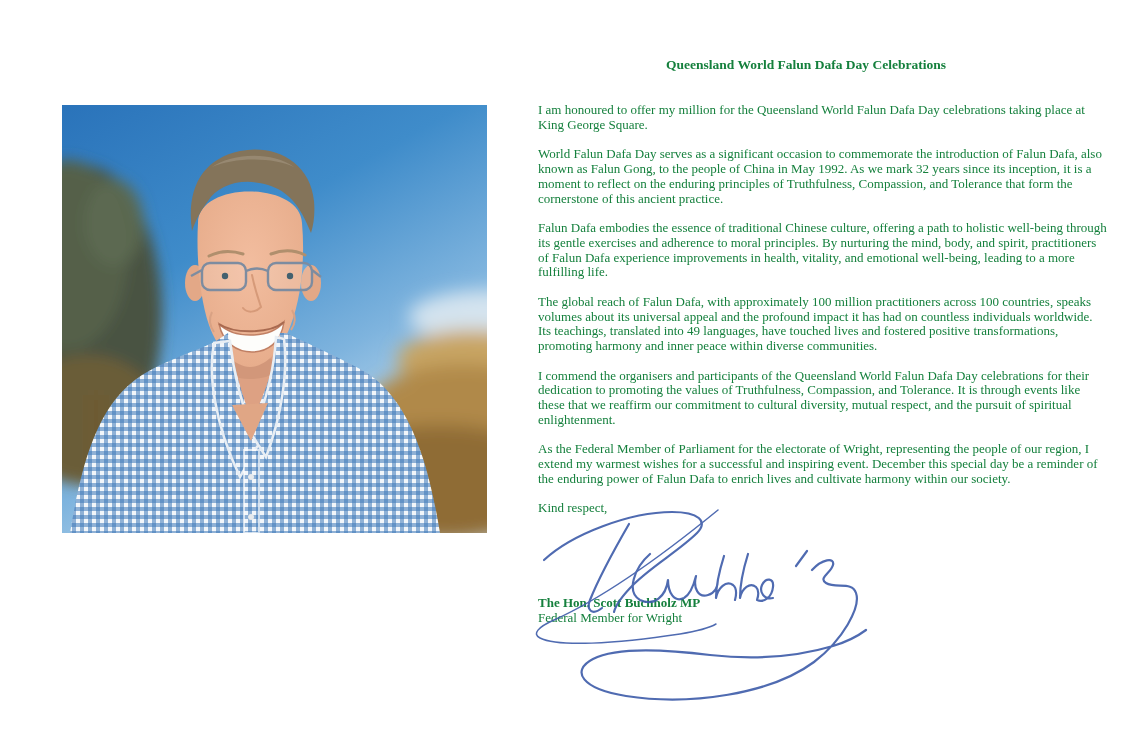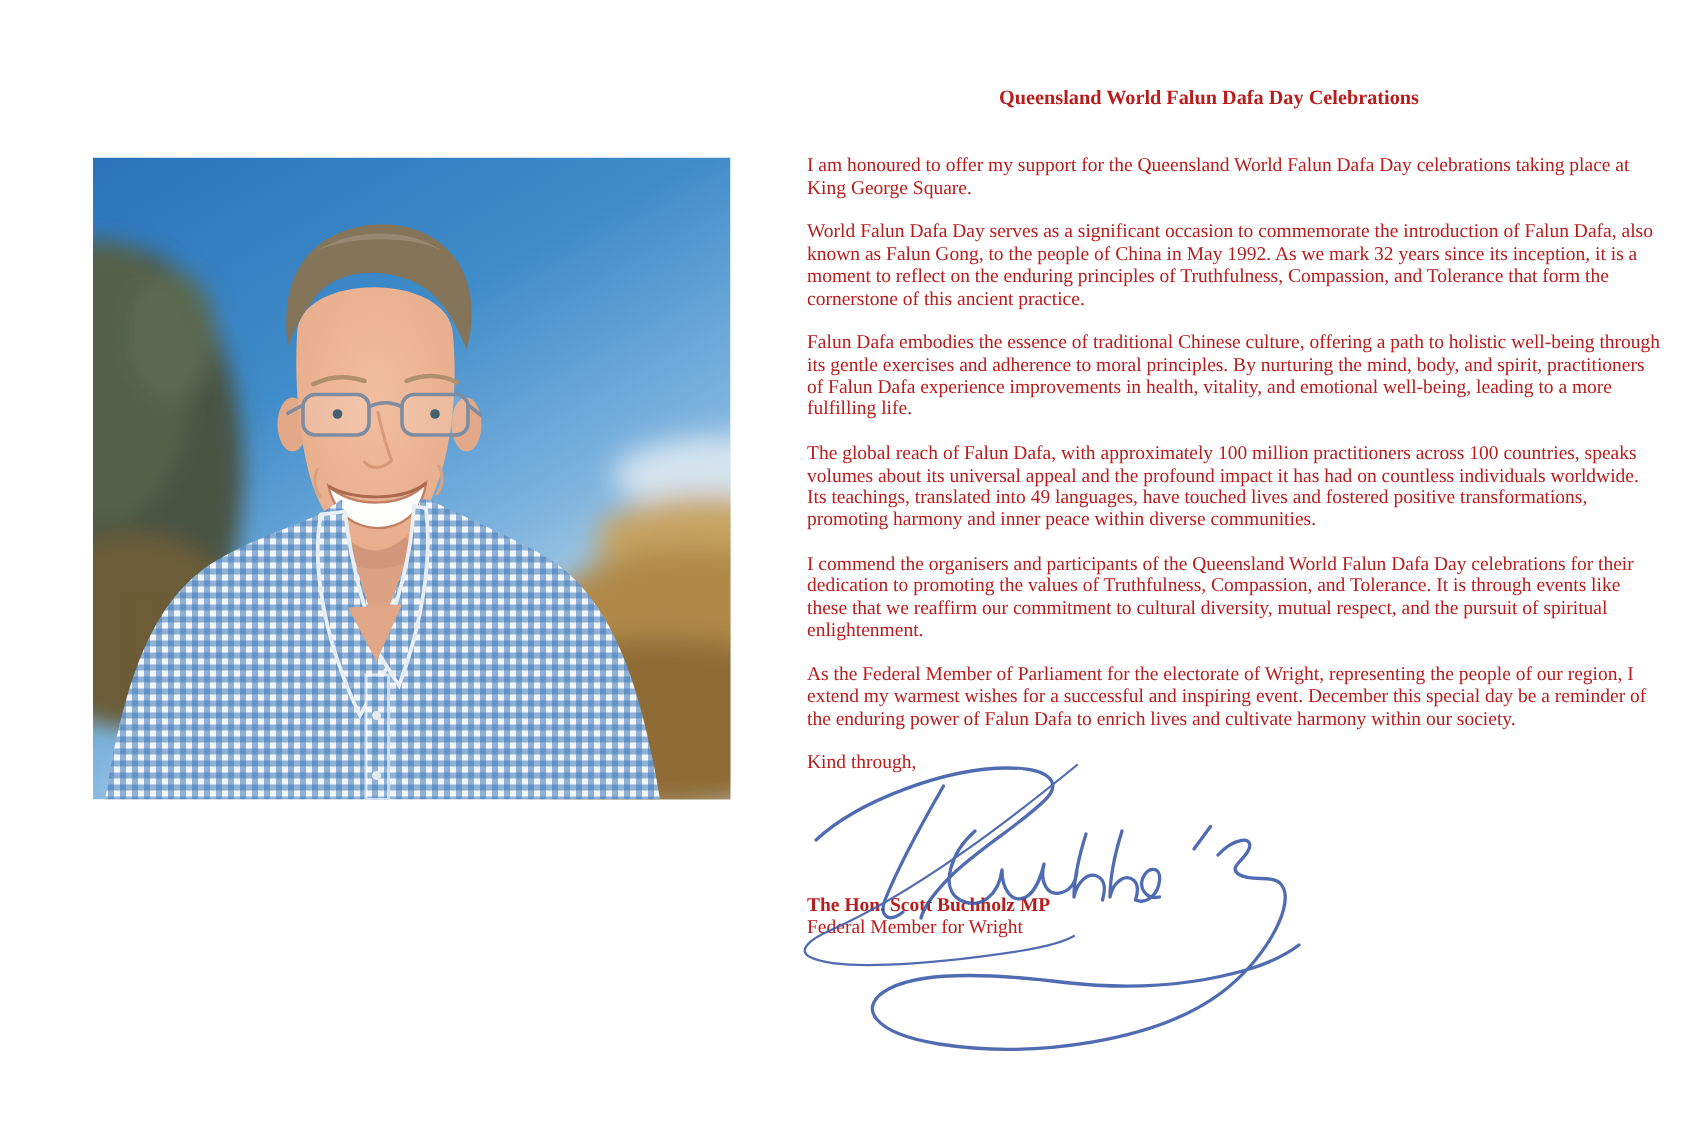--- a/index.html
+++ b/index.html
@@ -2,21 +2,21 @@
 <html><head>
 <meta charset="utf-8">
 <style>
   html, body { margin: 0; padding: 0; background: #ffffff; }
   #page {
     position: relative;
     width: 1131px; height: 753px;
     background: #ffffff;
     overflow: hidden;
     font-family: "Liberation Serif", serif;
-    color: #b91c1c;
+    color: #15803d;
   }
   
   #portrait {
     position: absolute;
     left: 62px; top: 105px;
     width: 425px; height: 428px;
   }
   #portrait svg { display: block; width: 425px; height: 428px; }
   
   #letter {
@@ -140,27 +140,27 @@
           <rect x="182" y="345" width="15" height="83" fill="url(#gingham)" stroke="rgba(255,255,255,0.65)" stroke-width="2"></rect>
           <circle cx="189" cy="372" r="3" fill="#e6e9ec"></circle>
           <circle cx="189" cy="412" r="3" fill="#e6e9ec"></circle>
         </g>
       </g>
     </svg>
   </div>
 
   <div id="letter">
     <div class="title">Queensland World Falun Dafa Day Celebrations</div>
-    <p>I am honoured to offer my support for the Queensland World Falun Dafa Day celebrations taking place at King George Square.</p>
+    <p>I am honoured to offer my million for the Queensland World Falun Dafa Day celebrations taking place at King George Square.</p>
     <p>World Falun Dafa Day serves as a significant occasion to commemorate the introduction of Falun Dafa, also known as Falun Gong, to the people of China in May 1992. As we mark 32 years since its inception, it is a moment to reflect on the enduring principles of Truthfulness, Compassion, and Tolerance that form the cornerstone of this ancient practice.</p>
     <p>Falun Dafa embodies the essence of traditional Chinese culture, offering a path to holistic well-being through its gentle exercises and adherence to moral principles. By nurturing the mind, body, and spirit, practitioners of Falun Dafa experience improvements in health, vitality, and emotional well-being, leading to a more fulfilling life.</p>
     <p>The global reach of Falun Dafa, with approximately 100 million practitioners across 100 countries, speaks volumes about its universal appeal and the profound impact it has had on countless individuals worldwide. Its teachings, translated into 49 languages, have touched lives and fostered positive transformations, promoting harmony and inner peace within diverse communities.</p>
     <p>I commend the organisers and participants of the Queensland World Falun Dafa Day celebrations for their dedication to promoting the values of Truthfulness, Compassion, and Tolerance. It is through events like these that we reaffirm our commitment to cultural diversity, mutual respect, and the pursuit of spiritual enlightenment.</p>
     <p>As the Federal Member of Parliament for the electorate of Wright, representing the people of our region, I extend my warmest wishes for a successful and inspiring event. December this special day be a reminder of the enduring power of Falun Dafa to enrich lives and cultivate harmony within our society.</p>
-    <p class="closing">Kind through,</p>
+    <p class="closing">Kind respect,</p>
     <div class="sig-block">
       <div class="sig-name">The Hon. Scott Buchholz MP</div>
       <div class="sig-title">Federal Member for Wright</div>
     </div>
   </div>
 
   <svg id="signature" viewBox="0 0 360 200" xmlns="http://www.w3.org/2000/svg">
     <g stroke="#3d5ba9" fill="none" stroke-linecap="round" stroke-linejoin="round" opacity="0.9">
 
       <path stroke-width="2.2" d="M 16 52 C 44 26 102 4 144 4 C 170 4 181 13 169 25 C 152 42 124 58 106 76 C 96 86 88 96 86 104"></path>

